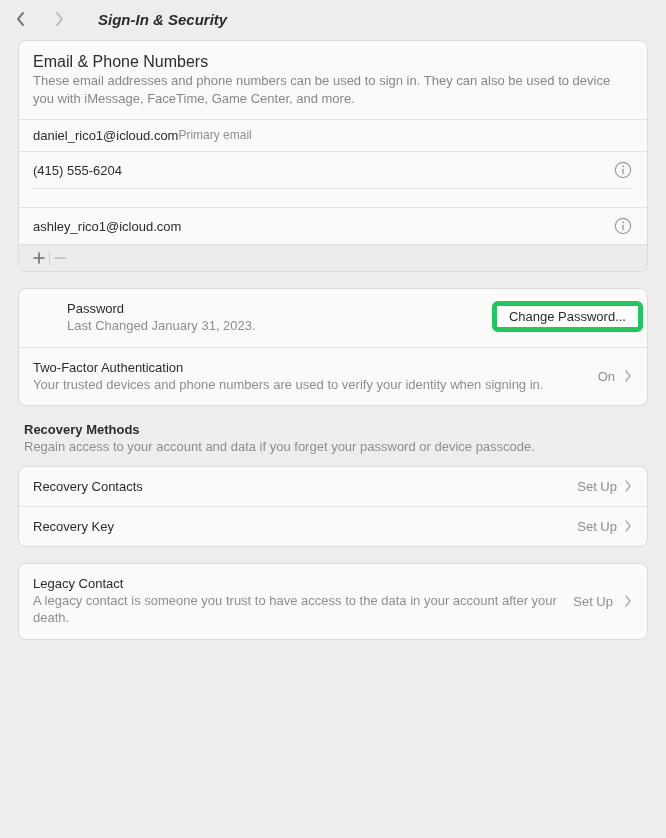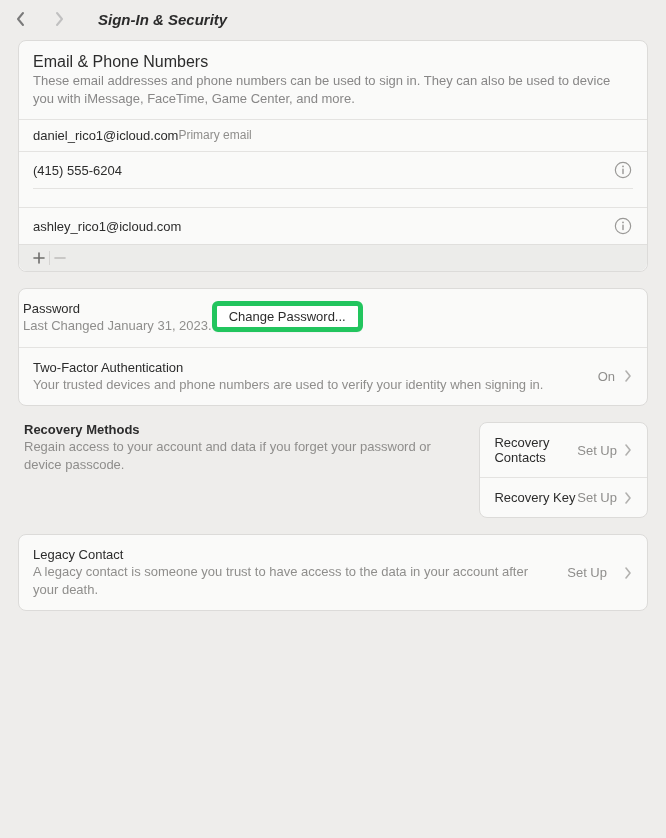--- a/index.html
+++ b/index.html
@@ -123,22 +123,24 @@
     }
     .addremove-sep {
       width: 1px;
       height: 14px;
       background: #d5d4d2;
     }
     .addremove-btn.plus svg { stroke: #6e6d6b; }
     .addremove-btn.minus svg { stroke: #bdbcba; }
     .row-flex {
       display: flex;
+      justify-content: space-between;
       align-items: flex-start;
       padding: 12px 4px;
+      margin-left: 44px;
     }
     .row-flex-center {
       display: flex;
       justify-content: space-between;
       align-items: center;
       padding: 12px 14px;
     }
     .label-block {
       display: flex;
       flex-direction: column;
@@ -201,28 +203,28 @@
       display: flex;
       align-items: center;
       padding: 12px 14px;
       gap: 8px;
     }
     .twofa-left {
       flex: 1;
     }
     .recovery-group {
       display: flex;
-      flex-direction: row;
+      flex-direction: column;
       gap: 10px;
     }
     .legacy-row {
       display: flex;
       align-items: center;
       padding: 12px 14px;
-      gap: 16px;
+      gap: 10px;
     }
     .legacy-left {
       flex: 1;
     }
   </style>
 </head>
 <body>
 
 <div class="header">
   <div class="nav-arrows">

